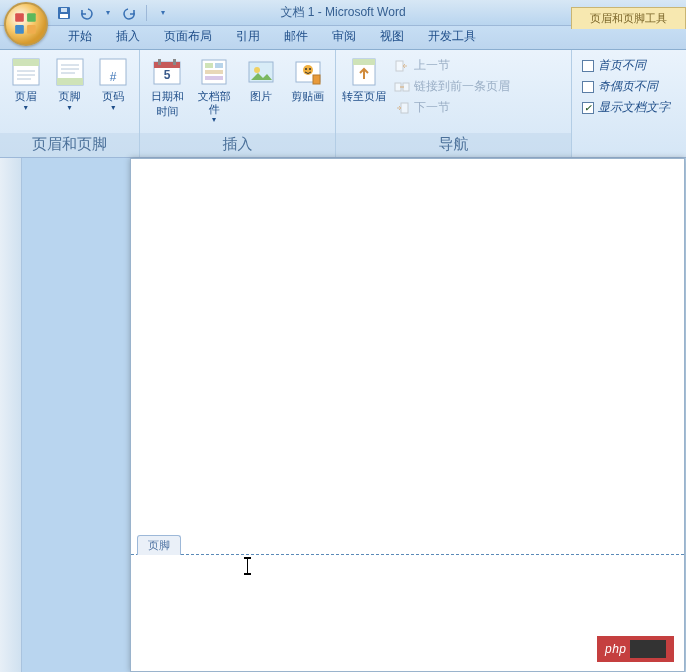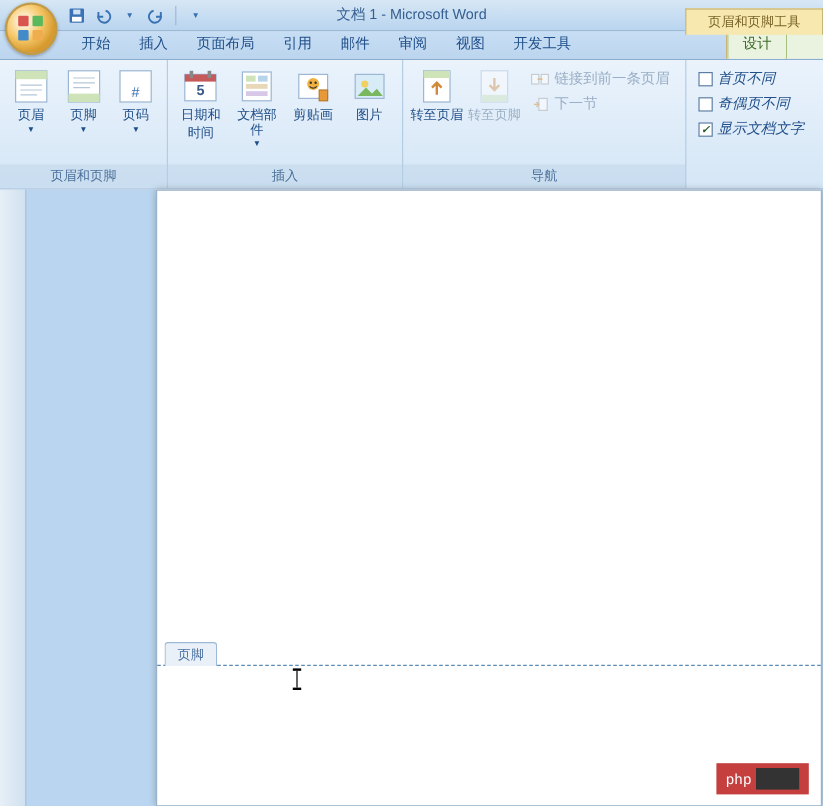--- a/index.html
+++ b/index.html
@@ -19,41 +19,41 @@
   .tabbar { height: 24px; background: linear-gradient(#c7def4, #bcd5ee); display: flex; align-items: flex-end; padding-left: 56px; border-bottom: 1px solid #8baed0; }
   .tab { padding: 4px 12px; color: #1f4e89; cursor: pointer; }
   .tab.active { background: #eaf2e0; border: 1px solid #a6c17d; border-bottom: none; border-radius: 4px 4px 0 0; color: #3f6d2a; }
   .tab-spacer { flex: 1; }
   .tab-context-wrap { background: #eaf2e0; border-top: 1px solid #c9b573; padding-right: 30px; border-left:1px solid #c9b573;}
 
   
   .ribbon { height: 108px; background: linear-gradient(#eaf3fc, #d5e6f6); display: flex; border-bottom: 1px solid #9db8d8; }
   .group { border-right: 1px solid #b3cde5; display: flex; flex-direction: column; }
   .group-body { flex: 1; display: flex; align-items: flex-start; padding: 4px 6px 0 6px; gap: 4px; }
-  .group-label { text-align: center; color: #4b7099; font-size: 11px; padding: 2px 0 3px 0; background: rgba(180,205,228,0.35); position: relative; }
+  .group-label { text-align: center; color: #4b7099; font-size: 15px; padding: 2px 0 3px 0; background: rgba(180,205,228,0.35); position: relative; }
   .big-btn { width: 44px; text-align: center; cursor: pointer; padding-top: 2px; line-height: 1.15; }
   .big-btn .biglabel { display:block; margin-top: 2px; color: #1f4e89; font-size: 11px; }
   .big-btn .arrow { font-size: 8px; color: #1f4e89; display:block; }
   .iconbox { width: 32px; height: 32px; margin: 0 auto; display:flex; align-items:center; justify-content:center; }
   .textcol { display: flex; flex-direction: column; gap: 2px; padding: 2px 2px 0 2px; }
   .smallrow { display: flex; align-items: center; gap: 4px; cursor: pointer; color: #1f4e89; font-size: 11px; white-space: nowrap; padding: 1px 2px; }
   .smallrow .sic { width: 16px; height: 16px; display: inline-flex; align-items:center; justify-content:center; flex-shrink: 0; }
   .cb { width: 12px; height: 12px; border: 1px solid #5a7da5; background: #fff; display:inline-flex; align-items:center; justify-content:center; font-size: 9px; color: #2a5a2a; font-weight: bold; }
   
   
   .docarea { position: absolute; top: 158px; left: 0; right: 0; bottom: 0; background: #b9d5ef; }
   .vruler { position:absolute; left:0; top:0; bottom:0; width: 22px; background: linear-gradient(to right,#e7eff7,#d0e1f0); border-right:1px solid #a9c3de;}
   .page { position: absolute; left: 130px; top: 0; width: 555px; height: 100%; background: #fff; box-shadow: 0 0 6px rgba(0,0,0,0.25); border: 1px solid #9ab3cc; }
   .footer-guide { position: absolute; left: 0; right: 0; top: 395px; border-top: 1px dashed #5a8ab8; }
   .footer-tab { position: absolute; top: -20px; left: 6px; background: #eaf0f8; border: 1px solid #9db8d8; border-bottom: none; border-radius: 3px 3px 0 0; padding: 2px 10px; color: #4b70a0; font-size: 11px; }
   .cursor { position: absolute; top: 400px; left: 116px; width: 1px; height: 14px; background: #000; }
   .cursor::before { content:""; position:absolute; top:-2px; left:-3px; width:7px; height:2px; background:#000;}
   .cursor::after { content:""; position:absolute; bottom:-2px; left:-3px; width:7px; height:2px; background:#000;}
 
-  .watermark { position: absolute; right: 12px; bottom: 10px; background: #c53f3f; color: #fff; padding: 4px 8px; font-family: Consolas, monospace; font-size: 13px; letter-spacing: 0.5px; }
+  .watermark { position: absolute; right: 12px; bottom: 10px; background: #c53f3f; color: #fff; padding: 4px 8px; font-family: Consolas, monospace; font-size: 13px; letter-spacing: 0.5px; font-style: italic; }
   .watermark .blk { background: #333; padding: 2px 12px; margin-left: 4px; display:inline-block;}
 
   .disabled { color: #9aaec5 !important; }
 </style>
 </head>
 <body>
 
 <div class="titlebar">
   <div class="office-btn">
     <svg viewBox="0 0 24 24">
@@ -96,23 +96,20 @@
 <div class="tabbar">
   <div class="tab">开始</div>
   <div class="tab">插入</div>
   <div class="tab">页面布局</div>
   <div class="tab">引用</div>
   <div class="tab">邮件</div>
   <div class="tab">审阅</div>
   <div class="tab">视图</div>
   <div class="tab">开发工具</div>
   <div class="tab-spacer"></div>
-  <div class="tab-context-wrap">
-    <div class="tab active">设计</div>
-  </div>
 </div>
 
 <div class="ribbon">
 
   <div class="group" style="width:140px;">
     <div class="group-body">
       <div class="big-btn">
         <div class="iconbox">
             <svg width="30" height="30">
               <rect x="2" y="2" width="26" height="26" fill="#fff" stroke="#9cb6d3"></rect>
@@ -172,71 +169,70 @@
             <svg width="30" height="30">
               <rect x="3" y="3" width="24" height="24" fill="#fff" stroke="#9cb6d3"></rect>
               <rect x="6" y="6" width="8" height="5" fill="#cfe3b8"></rect>
               <rect x="16" y="6" width="8" height="5" fill="#b8d4ea"></rect>
               <rect x="6" y="13" width="18" height="4" fill="#e8d8b8"></rect>
               <rect x="6" y="19" width="18" height="4" fill="#d8c8e8"></rect>
             </svg>
           </div>
         <span class="biglabel">文档部件</span>
         <span class="arrow">▾</span>
+      </div>
+      <div class="big-btn">
+        <div class="iconbox">
+            <svg width="30" height="30">
+              <rect x="3" y="5" width="24" height="20" fill="#d8ecf7" stroke="#9cb6d3"></rect>
+              <circle cx="11" cy="13" r="3" fill="#f0d060"></circle>
+              <path d="M5 23 L12 16 L17 21 L21 17 L26 23 Z" fill="#7ab860"></path>
+            </svg>
+          </div>
+        <span class="biglabel">图片</span>
       </div>
       <div class="big-btn">
         <div class="iconbox">
             <svg width="30" height="30">
               <rect x="3" y="5" width="24" height="20" fill="#fff" stroke="#9cb6d3"></rect>
               <circle cx="15" cy="13" r="5" fill="#f0b040"></circle>
               <circle cx="13" cy="12" r="1" fill="#333"></circle>
               <circle cx="17" cy="12" r="1" fill="#333"></circle>
               <path d="M12 15 Q15 18 18 15" fill="none" stroke="#333"></path>
               <rect x="20" y="18" width="7" height="9" fill="#e89a3a" stroke="#b87a2a"></rect>
             </svg>
           </div>
         <span class="biglabel">剪贴画</span>
       </div>
-      <div class="big-btn">
-        <div class="iconbox">
-            <svg width="30" height="30">
-              <rect x="3" y="5" width="24" height="20" fill="#d8ecf7" stroke="#9cb6d3"></rect>
-              <circle cx="11" cy="13" r="3" fill="#f0d060"></circle>
-              <path d="M5 23 L12 16 L17 21 L21 17 L26 23 Z" fill="#7ab860"></path>
-            </svg>
-          </div>
-        <span class="biglabel">图片</span>
-      </div>
     </div>
     <div class="group-label">插入</div>
   </div>
 
   <div class="group" style="width:236px;">
     <div class="group-body">
       <div class="big-btn">
         <div class="iconbox">
             <svg width="30" height="30">
               <rect x="4" y="2" width="22" height="26" fill="#fff" stroke="#9cb6d3"></rect>
               <rect x="4" y="2" width="22" height="6" fill="#cfe3b8"></rect>
               <path d="M15 22 L15 12 M11 16 L15 12 L19 16" fill="none" stroke="#d08a3a" stroke-width="2"></path>
             </svg>
           </div>
         <span class="biglabel">转至页眉</span>
       </div>
-      <div class="big-btn disabled">
-        <div class="iconbox">
-            <svg width="30" height="30" opacity="0.4">
-              <rect x="4" y="2" width="22" height="26" fill="#fff" stroke="#9cb6d3"></rect>
-              <rect x="4" y="22" width="22" height="6" fill="#cfe3b8"></rect>
-              <path d="M15 8 L15 18 M11 14 L15 18 L19 14" fill="none" stroke="#d08a3a" stroke-width="2"></path>
-            </svg>
-          </div>
-        <span class="biglabel disabled">转至页脚</span>
-      </div>
       <div class="textcol">
+        <div class="smallrow disabled">
+          <span class="sic">
+              <svg width="16" height="16" opacity="0.5">
+                <rect x="2" y="3" width="7" height="10" fill="#fff" stroke="#aaa"></rect>
+                <path d="M13 8 L10 8 M11 6 L9 8 L11 10" stroke="#d08a3a" fill="none"></path>
+              </svg>
+            </span>
+          <span>上一节</span>
+        </div>
         <div class="smallrow disabled">
           <span class="sic">
               <svg width="16" height="16" opacity="0.5">
                 <rect x="1" y="4" width="6" height="8" fill="#fff" stroke="#aaa"></rect>
                 <rect x="9" y="4" width="6" height="8" fill="#fff" stroke="#aaa"></rect>
                 <path d="M6 8 L10 8" stroke="#d08a3a" stroke-width="1.5"></path>
               </svg>
             </span>
           <span>链接到前一条页眉</span>
         </div>

